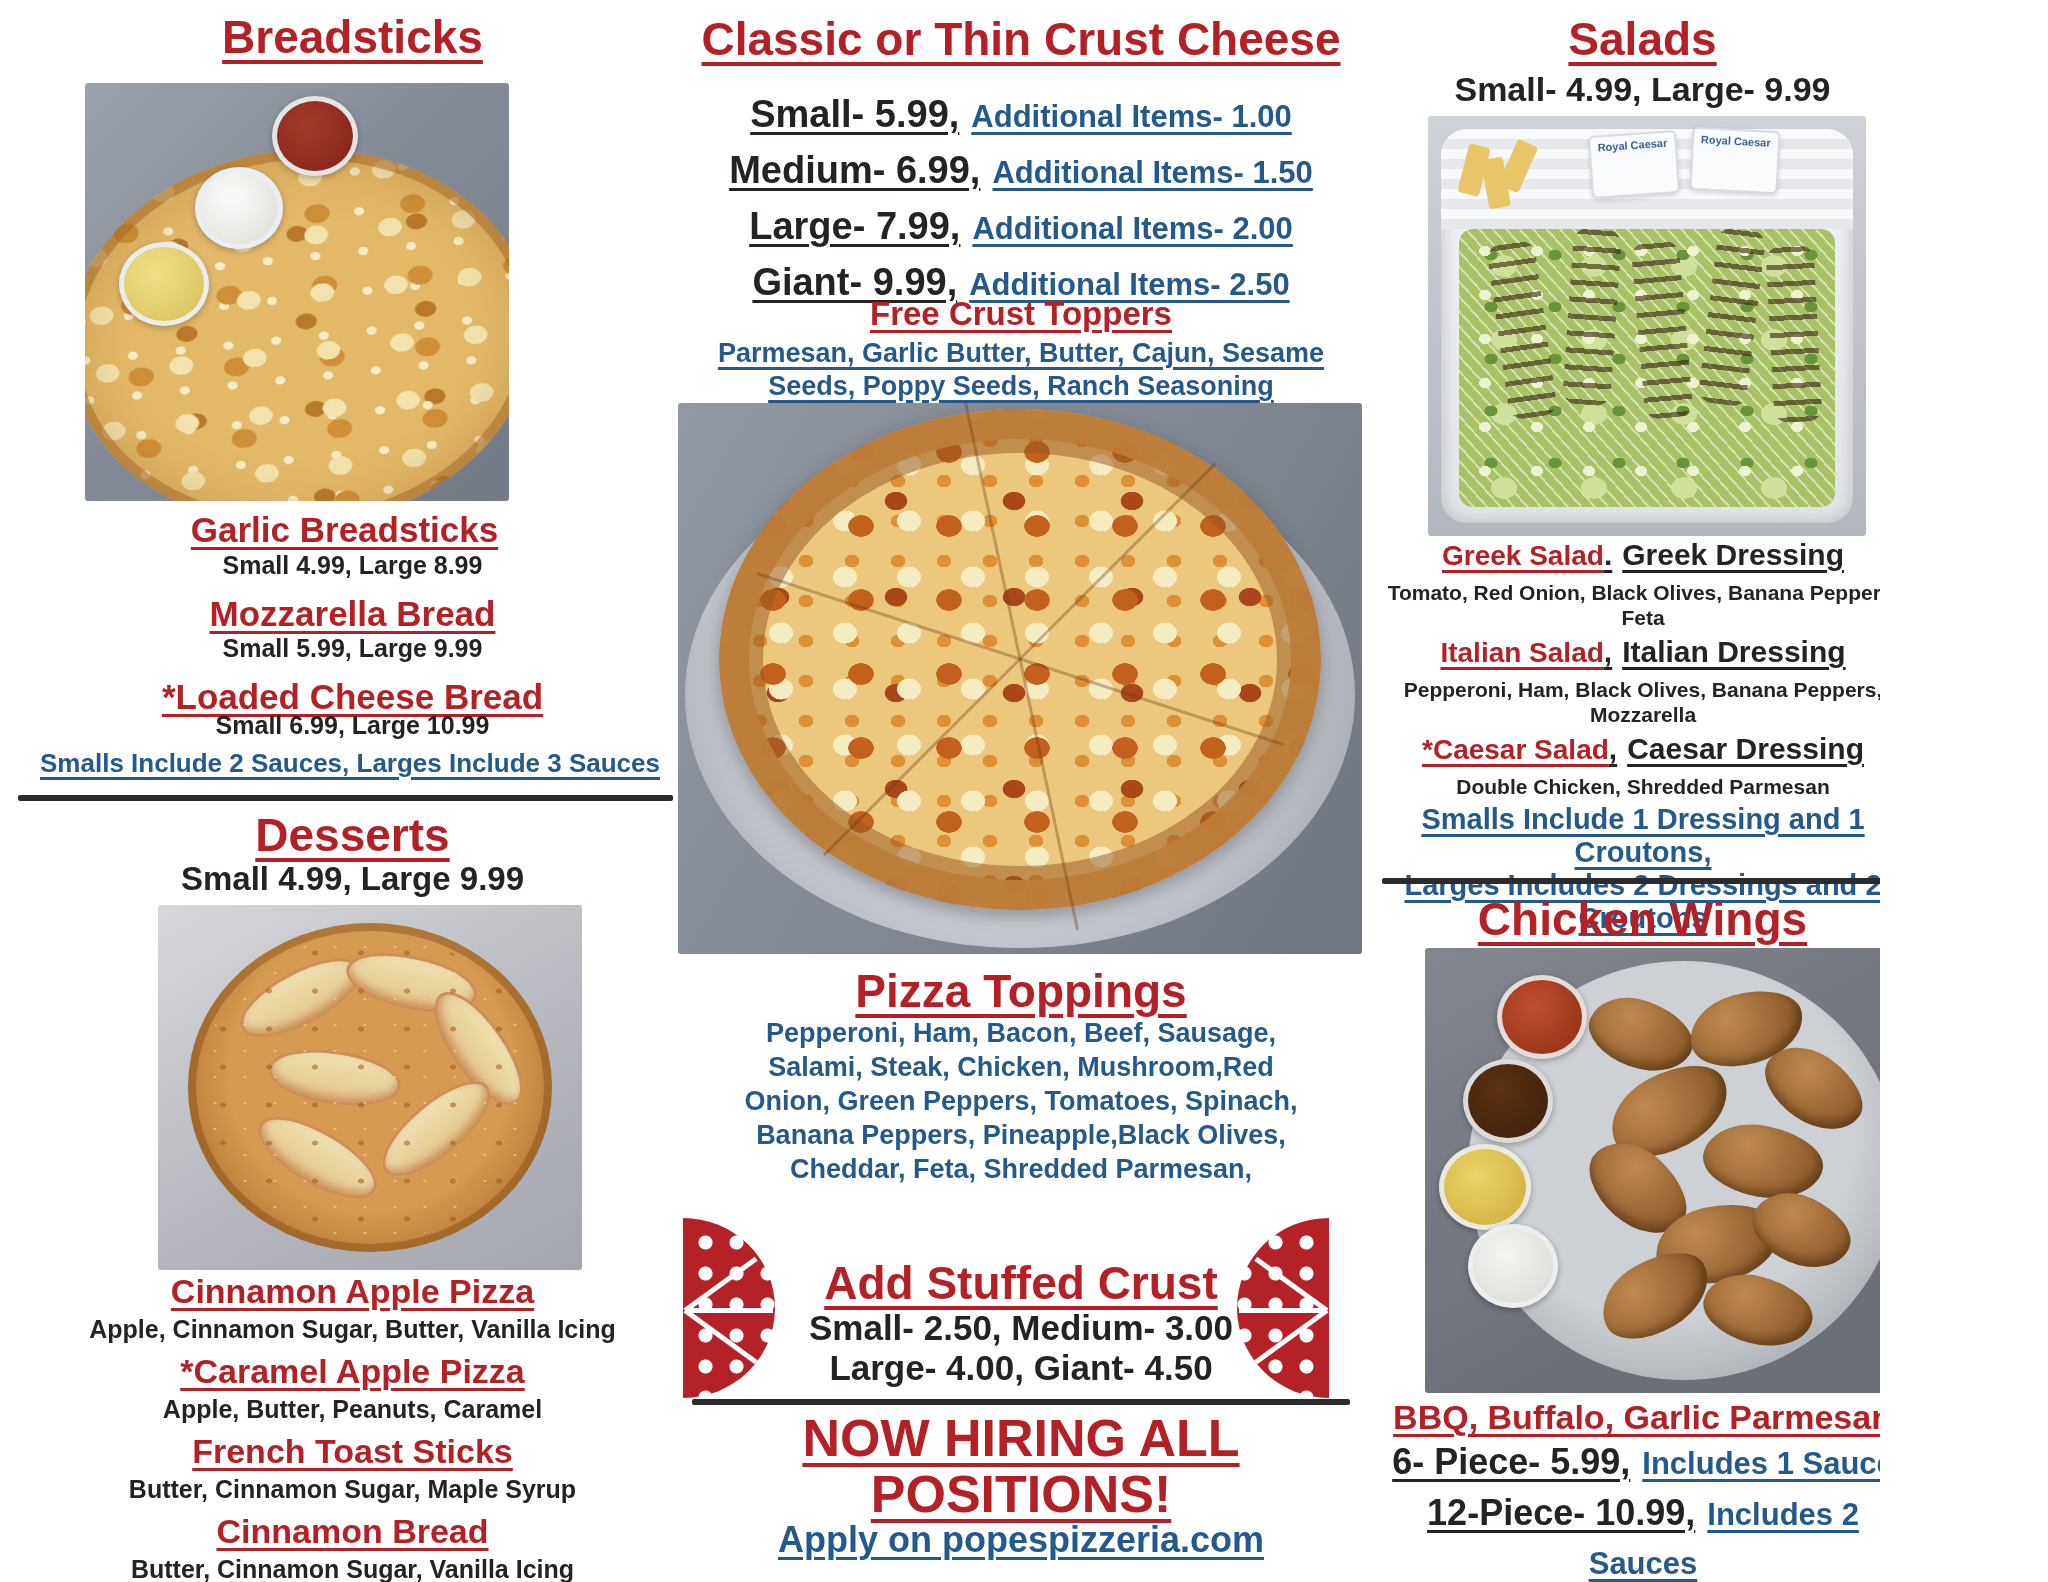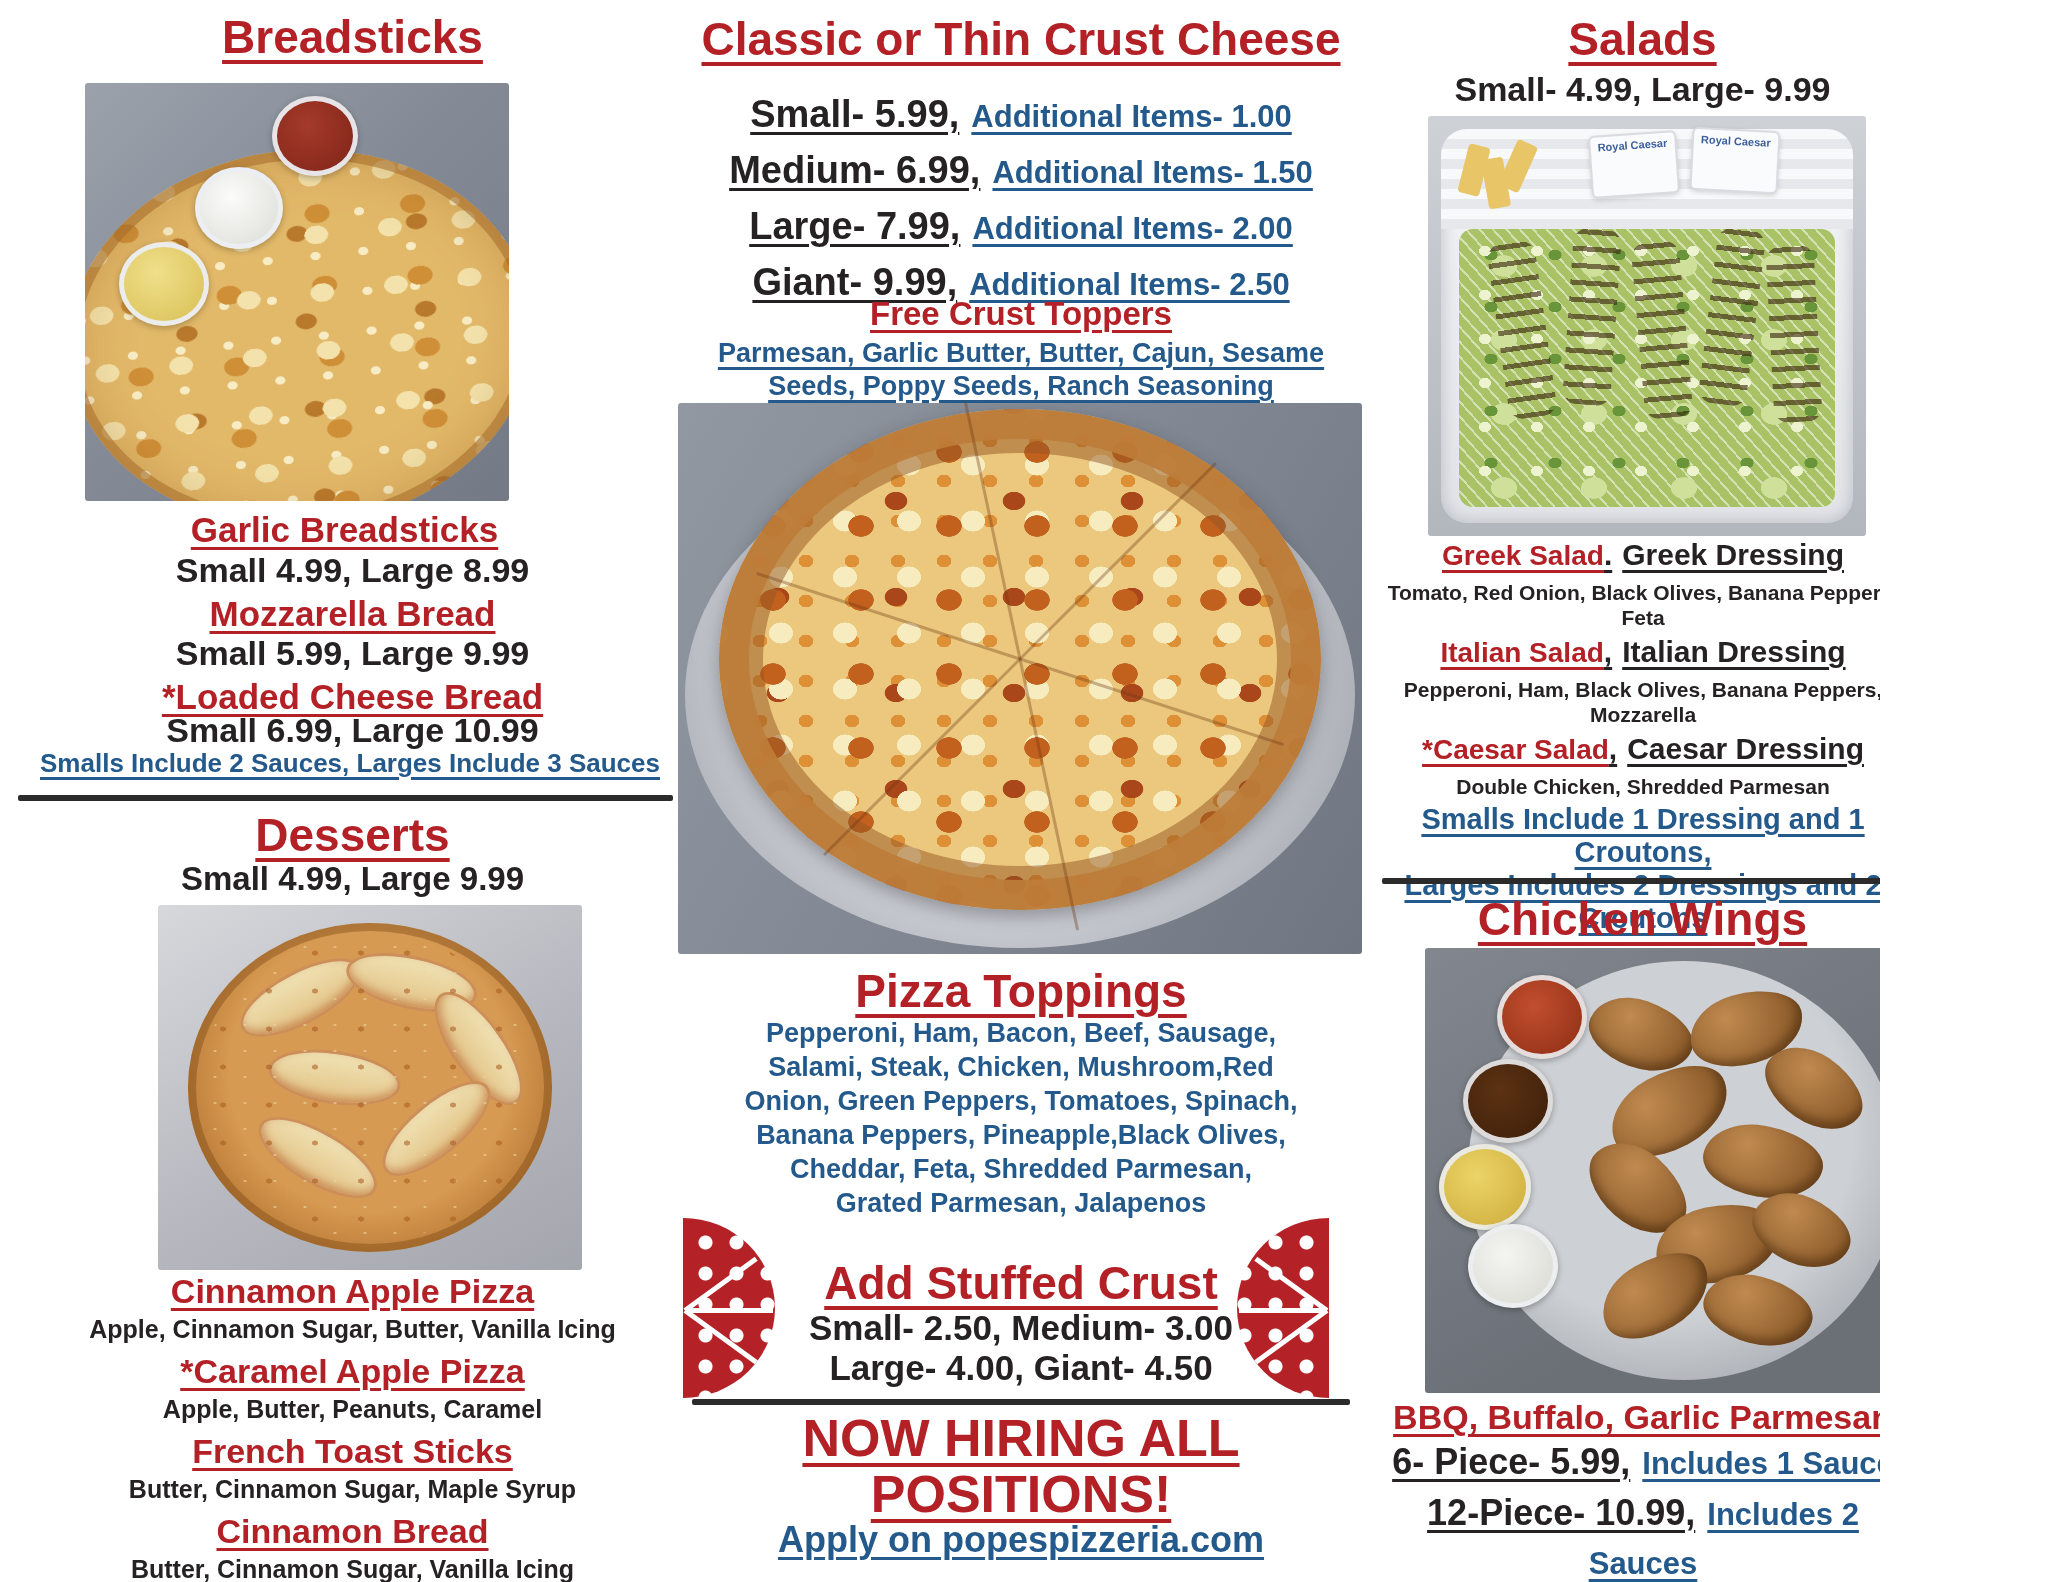--- a/index.html
+++ b/index.html
@@ -73,21 +73,21 @@
     box-shadow:inset -4px -6px 10px rgba(70,40,12,.5);}
   .wcup{position:absolute;border-radius:50%;border:5px solid rgba(236,238,241,.9);box-shadow:0 2px 6px rgba(0,0,0,.3);}
   
   .pz-icon{position:absolute;width:92px;height:180px;}
   .pz-icon .body{position:absolute;inset:0;background-color:#b42127;
     border-top-right-radius:92px 90px;border-bottom-right-radius:92px 90px;
     background-image:radial-gradient(#fff 6.5px,transparent 7.5px);background-size:31px 31px;background-position:7px 9px;}
   .pz-icon .gap{position:absolute;left:2px;top:50%;width:96%;height:5px;background:#fff;transform-origin:0 50%;}
   .mirror{transform:scaleX(-1);}
   
-  .item-name{font-size:35px;} .item-price{font-size:34px;}
+  .item-name{font-size:35px;} .item-price{font-size:25px;}
   .dname{font-size:34px;} .ddesc{font-size:25px;}
   .szl{font-size:38px;} .sze{font-size:31px;margin-left:12px;}
   .topline{font-size:27px;line-height:34px;}
   .sname{font-size:28px;} .ssep{font-size:30px;} .sdress{font-size:30px;margin-left:10px;}
   .sdesc{font-size:21px;line-height:25px;margin:1px 0 3px;}
   .wq{font-size:36px;} .ws{font-size:31px;margin-left:12px;}
 </style>
 </head>
 <body>
 
@@ -198,21 +198,20 @@
 
   <div class="abs h1" style="left:685px;top:966px;width:672px">
     <span class="red u">Pizza Toppings</span>
   </div>
   <div class="abs blue" style="left:672px;top:1016px;width:698px">
     <div class="topline">Pepperoni, Ham, Bacon, Beef, Sausage,</div>
     <div class="topline">Salami, Steak, Chicken, Mushroom,Red</div>
     <div class="topline">Onion, Green Peppers, Tomatoes, Spinach,</div>
     <div class="topline">Banana Peppers, Pineapple,Black Olives,</div>
     <div class="topline">Cheddar, Feta, Shredded Parmesan,</div>
-    <div class="topline">Grated Parmesan, Jalapenos</div>
   </div>
 
   <div class="pz-icon" style="left:683px;top:1218px">
     <div class="body"></div>
     <div class="gap" style="transform:rotate(-36deg)"></div>
     <div class="gap"></div>
     <div class="gap" style="transform:rotate(36deg)"></div>
   </div>
   <div class="pz-icon mirror" style="left:1237px;top:1218px">
     <div class="body"></div>

